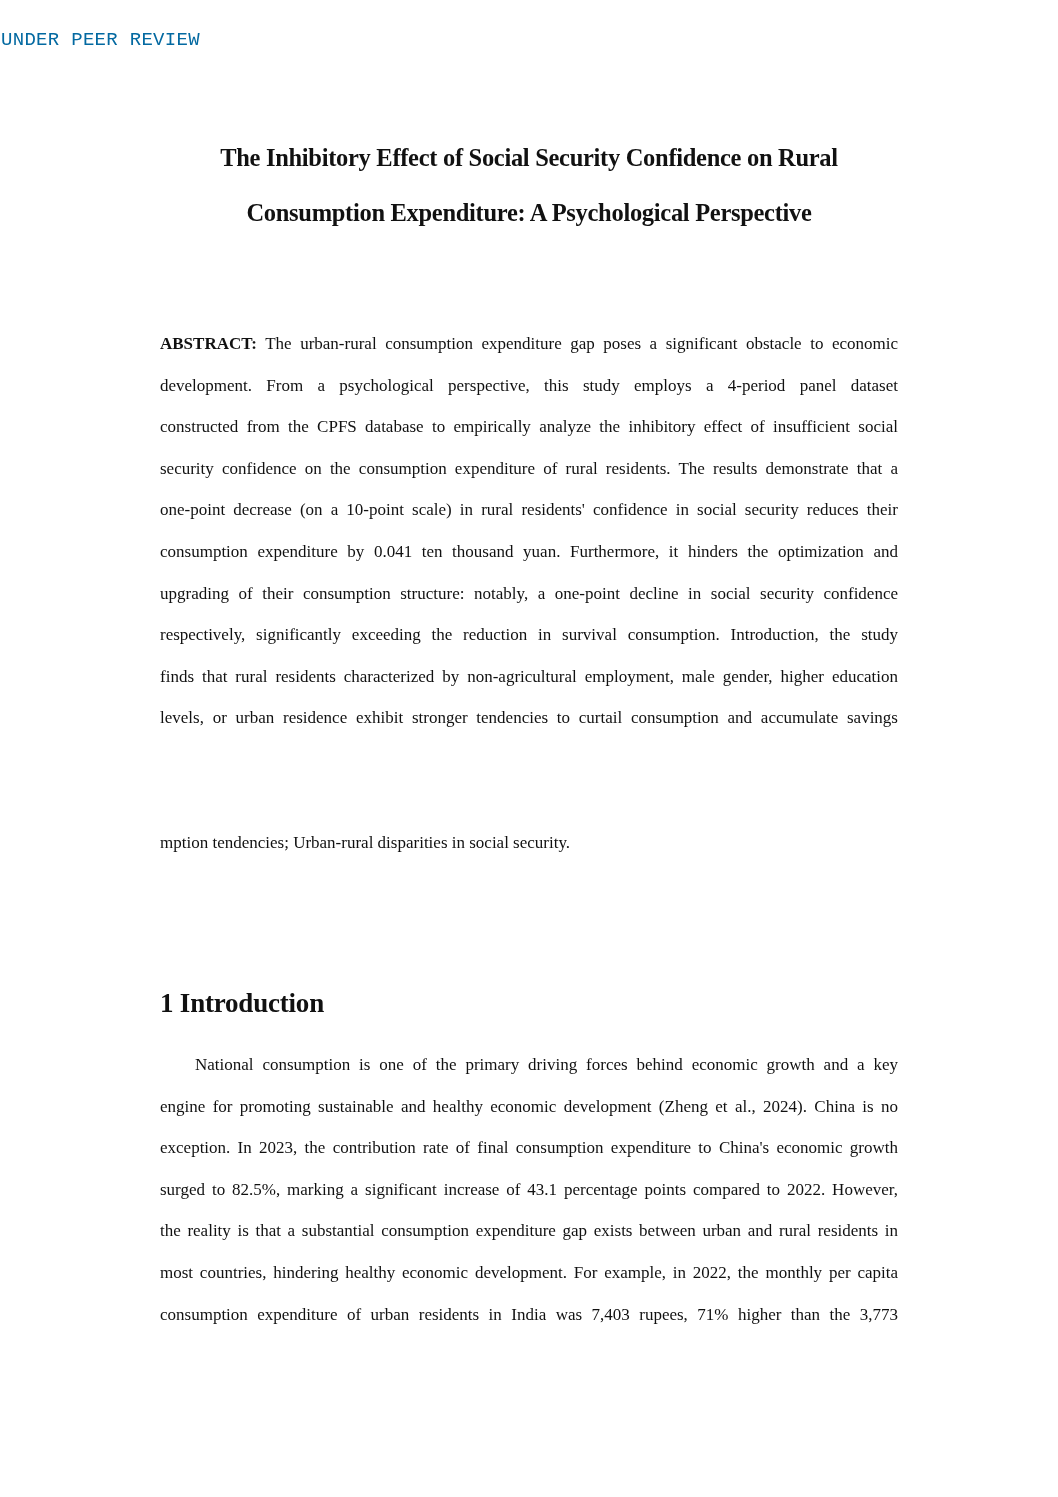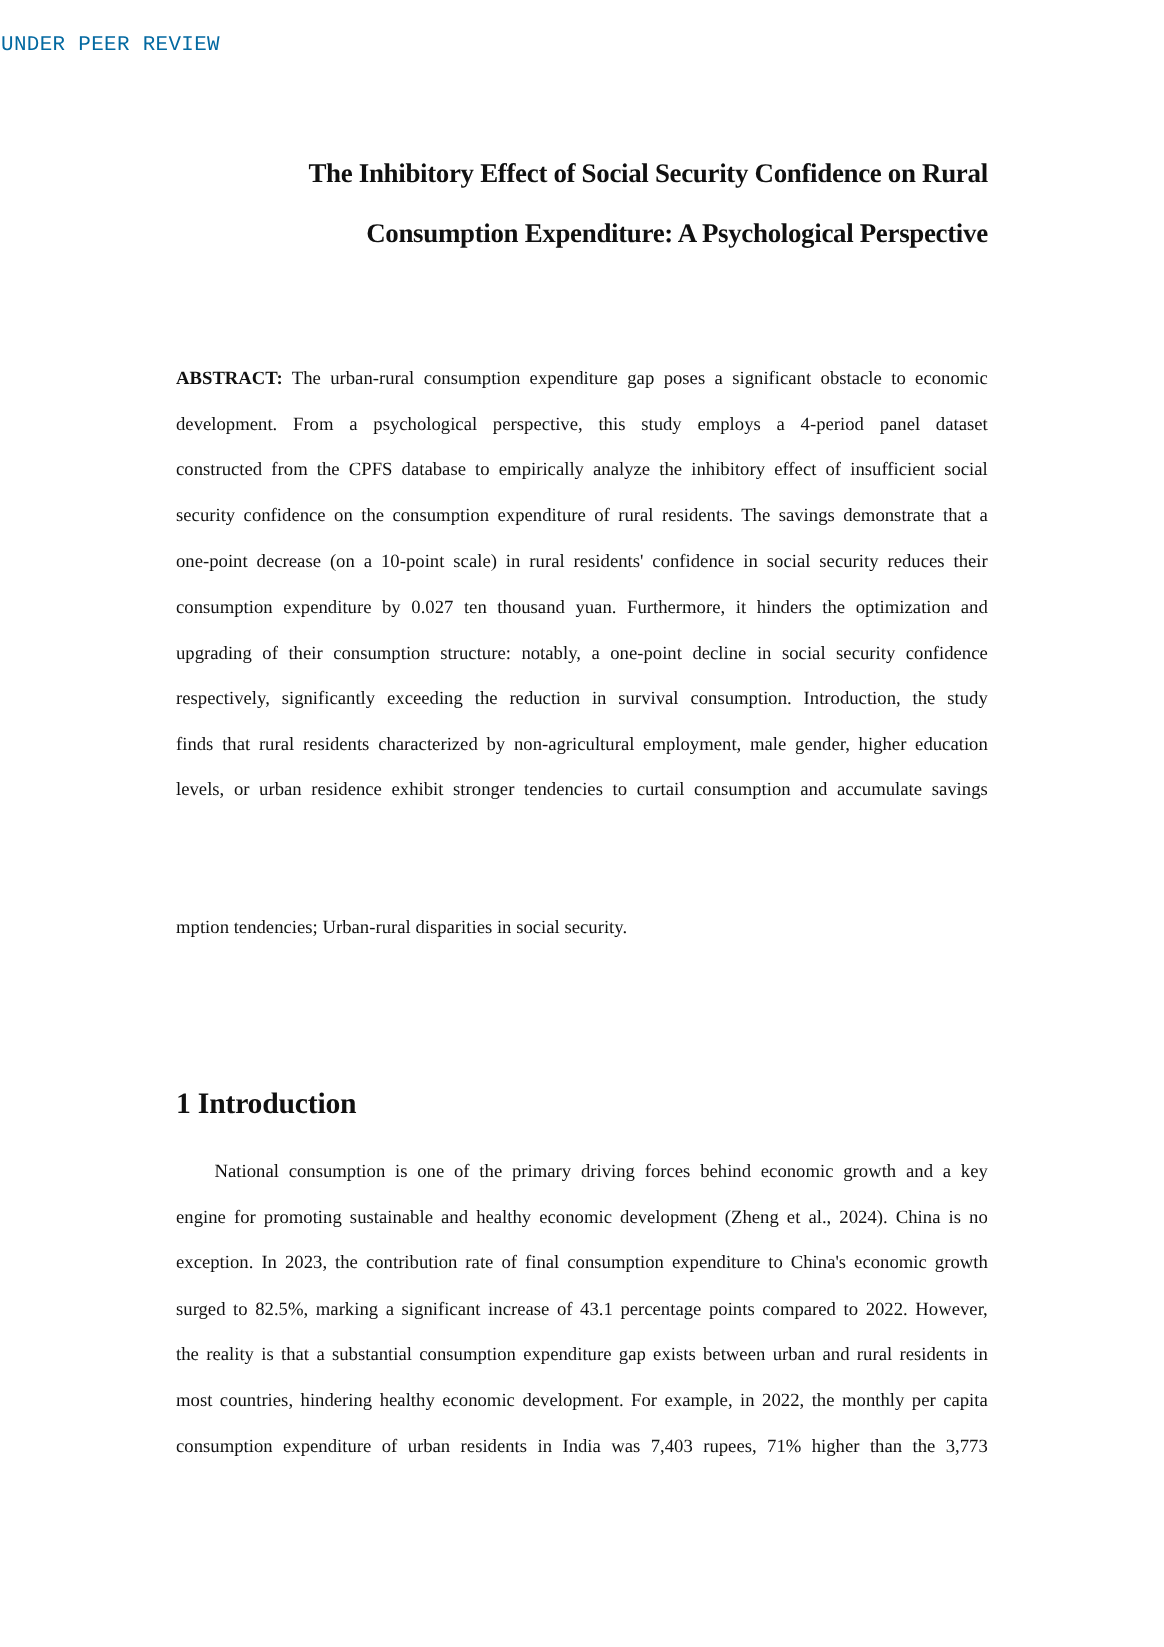--- a/index.html
+++ b/index.html
@@ -24,21 +24,21 @@
     letter-spacing: 0.3px;
     color: #0369a1;
     line-height: 24px;
     white-space: nowrap;
     margin-top: 24px;
   }
   .title {
     position: absolute;
     left: 160px;
     width: 738px;
-    text-align: right;
+    text-align: center;
     font-weight: bold;
     font-size: 24.5px;
     line-height: 55px;
     top: 130px;
     margin: 0;
     letter-spacing: -0.3px;
   }
   .title span { display: block; }
   .column {
     position: absolute;
@@ -84,23 +84,23 @@
 
 <h1 class="title">
   <span>The Inhibitory Effect of Social Security Confidence on Rural</span>
   <span>Consumption Expenditure: A Psychological Perspective</span>
 </h1>
 
 <div class="column abstract">
   <span class="line"><span class="label-strong">ABSTRACT:</span><span> The urban-rural consumption expenditure gap poses a significant obstacle to economic</span></span>
   <span class="line">development. From a psychological perspective, this study employs a 4-period panel dataset</span>
   <span class="line">constructed from the CPFS database to empirically analyze the inhibitory effect of insufficient social</span>
-  <span class="line">security confidence on the consumption expenditure of rural residents. The savings demonstrate that a</span>
+  <span class="line">security confidence on the consumption expenditure of rural residents. The results demonstrate that a</span>
   <span class="line">one-point decrease (on a 10-point scale) in rural residents' confidence in social security reduces their</span>
-  <span class="line">consumption expenditure by 0.027 ten thousand yuan. Furthermore, it hinders the optimization and</span>
+  <span class="line">consumption expenditure by 0.041 ten thousand yuan. Furthermore, it hinders the optimization and</span>
   <span class="line">upgrading of their consumption structure: notably, a one-point decline in social security confidence</span>
   <span class="line">respectively, significantly exceeding the reduction in survival consumption. Introduction, the study</span>
   <span class="line">finds that rural residents characterized by non-agricultural employment, male gender, higher education</span>
   <span class="line">levels, or urban residence exhibit stronger tendencies to curtail consumption and accumulate savings</span>
 </div>
 
 <div class="column keywords-block">
   <span class="line last">mption tendencies; Urban-rural disparities in social security.</span>
 </div>
 

